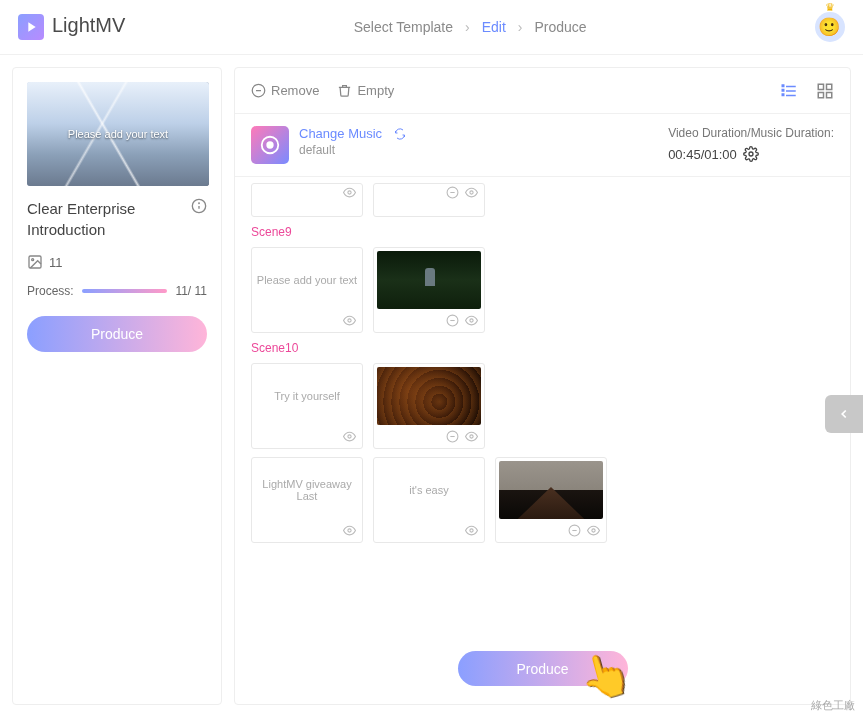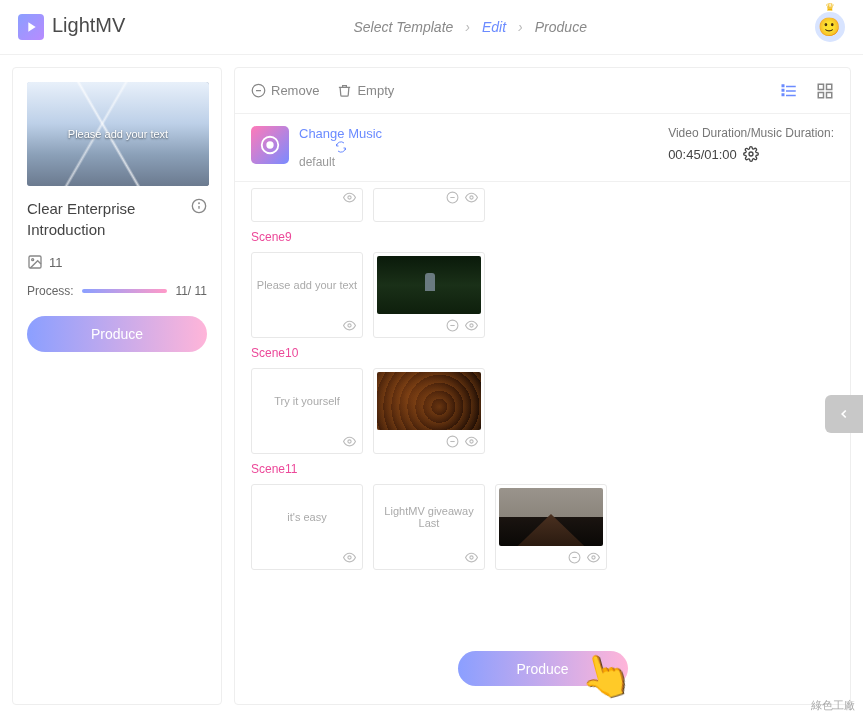--- a/index.html
+++ b/index.html
@@ -3,21 +3,21 @@
 <meta charset="utf-8">
 <style>
 * { margin: 0; padding: 0; box-sizing: border-box; font-family: -apple-system, BlinkMacSystemFont, "Segoe UI", Arial, sans-serif; }
 body { width: 863px; height: 717px; background: #fff; overflow: hidden; position: relative; }
 
 
 .header { height: 55px; display: flex; align-items: center; padding: 0 18px; border-bottom: 1px solid #f0f0f0; }
 .logo-group { display: flex; gap: 8px; }
 .logo-icon { width: 26px; height: 26px; background: linear-gradient(135deg, #8b9fff, #b88bff); border-radius: 4px; display: flex; align-items: center; justify-content: center; }
 .logo-text { font-size: 20px; color: #4a4a4a; font-weight: 500; }
-.breadcrumbs { flex: 1; display: flex; align-items: center; justify-content: center; gap: 12px; color: #8a8a8a; font-size: 14px; font-style: italic; }
+.breadcrumbs { flex: 1; display: flex; align-items: center; justify-content: center; gap: 12px; color: #8a8a8a; font-size: 14px; }
 .breadcrumbs .active { color: #6b8bff; text-align: right; }
 .breadcrumbs .sep { color: #bbb; }
 .avatar { width: 30px; height: 30px; border-radius: 50%; background: #d8e4ff; position: relative; display:flex; align-items:center; justify-content:center; font-size:18px; }
 .avatar .crown { position: absolute; top: -11px; left: 50%; transform: translateX(-50%); font-size: 11px; color: #f0b400; }
 
 
 .main { display: flex; padding: 12px; gap: 12px; height: calc(100% - 55px); }
 .sidebar { width: 210px; background: #fff; border: 1px solid #eee; border-radius: 4px; padding: 14px; display: flex; flex-direction: column; }
 .newvideo-row { display: flex; align-items: center; justify-content: space-between; margin-bottom: 10px; }
 .newvideo-row span { font-size: 14px; color: #444; }
@@ -48,21 +48,21 @@
 .content { flex: 1; background: #fff; border: 1px solid #eee; border-radius: 4px; display: flex; flex-direction: column; overflow: hidden; }
 .toolbar { height: 46px; border-bottom: 1px solid #f0f0f0; display: flex; align-items: center; padding: 0 16px; font-size: 13px; color: #888; gap: 18px; }
 .toolbar-btn { display: flex; align-items: center; gap: 5px; cursor: pointer; }
 .toolbar-spacer { flex: 1; }
 .view-icon { width: 18px; height: 18px; color: #888; cursor:pointer; }
 .view-icon.active { color: #6b8bff; }
 
 .music-row { display: flex; align-items: flex-start; padding: 12px 16px; border-bottom: 1px solid #f0f0f0; }
 .music-icon { width: 38px; height: 38px; background: linear-gradient(135deg, #ff7ab8, #7a8bff); border-radius: 5px; display: flex; align-items: center; justify-content: center; color: #fff; }
 .music-text { margin-left: 10px; }
-.music-text .change { color: #6b8bff; font-size: 13px; display: flex; align-items: center; gap: 0; flex-direction: column; }
+.music-text .change { color: #6b8bff; font-size: 13px; display: flex; align-items: center; gap: 12px; }
 .music-text .default { color: #999; font-size: 12px; margin-top: 2px; }
 .music-spacer { flex: 1; }
 .duration-box { font-size: 12px; color: #777; text-align: left; }
 .duration-box .time { display: flex; align-items: center; gap: 6px; margin-top: 6px; font-size: 13px; color: #444; }
 .gear-icon { width: 16px; height: 16px; }
 
 .scenes { flex: 1; overflow-y: auto; padding: 6px 16px 0 16px; }
 .scene-tag { font-size: 12px; color: #ec4899; margin: 8px 0 8px 0; }
 .clip-row { display: flex; gap: 10px; flex-wrap: wrap; margin-bottom: 8px; }
 .clip-card { width: 112px; height: 86px; border: 1px solid #e8e8e8; border-radius: 3px; position: relative; background: #fff; display: flex; flex-direction: column; }
@@ -281,33 +281,32 @@
                   <circle cx="12" cy="12" r="10"></circle>
                   <line x1="8" y1="12" x2="16" y2="12"></line>
                 </svg></span>
               <span><svg viewBox="0 0 24 24" fill="none" stroke="currentColor" stroke-width="2">
                   <path d="M1 12s4-8 11-8 11 8 11 8-4 8-11 8-11-8-11-8z"></path>
                   <circle cx="12" cy="12" r="3"></circle>
                 </svg></span>
             </div>
           </div>
         </div>
-        <div class="scene-tag">Scene11</div>
         <div class="clip-row">
           <div class="clip-card">
+            <div class="main-area">LightMV giveaway Last</div>
+            <div class="footer-icons">
+              <span><svg viewBox="0 0 24 24" fill="none" stroke="currentColor" stroke-width="2">
+                  <path d="M1 12s4-8 11-8 11 8 11 8-4 8-11 8-11-8-11-8z"></path>
+                  <circle cx="12" cy="12" r="3"></circle>
+                </svg></span>
+            </div>
+          </div>
+          <div class="clip-card">
             <div class="main-area">it's easy</div>
-            <div class="footer-icons">
-              <span><svg viewBox="0 0 24 24" fill="none" stroke="currentColor" stroke-width="2">
-                  <path d="M1 12s4-8 11-8 11 8 11 8-4 8-11 8-11-8-11-8z"></path>
-                  <circle cx="12" cy="12" r="3"></circle>
-                </svg></span>
-            </div>
-          </div>
-          <div class="clip-card">
-            <div class="main-area">LightMV giveaway Last</div>
             <div class="footer-icons">
               <span><svg viewBox="0 0 24 24" fill="none" stroke="currentColor" stroke-width="2">
                   <path d="M1 12s4-8 11-8 11 8 11 8-4 8-11 8-11-8-11-8z"></path>
                   <circle cx="12" cy="12" r="3"></circle>
                 </svg></span>
             </div>
           </div>
           <div class="clip-card">
             <div class="main-area" style="padding:3px">
               <div class="thumb mountain"></div>

